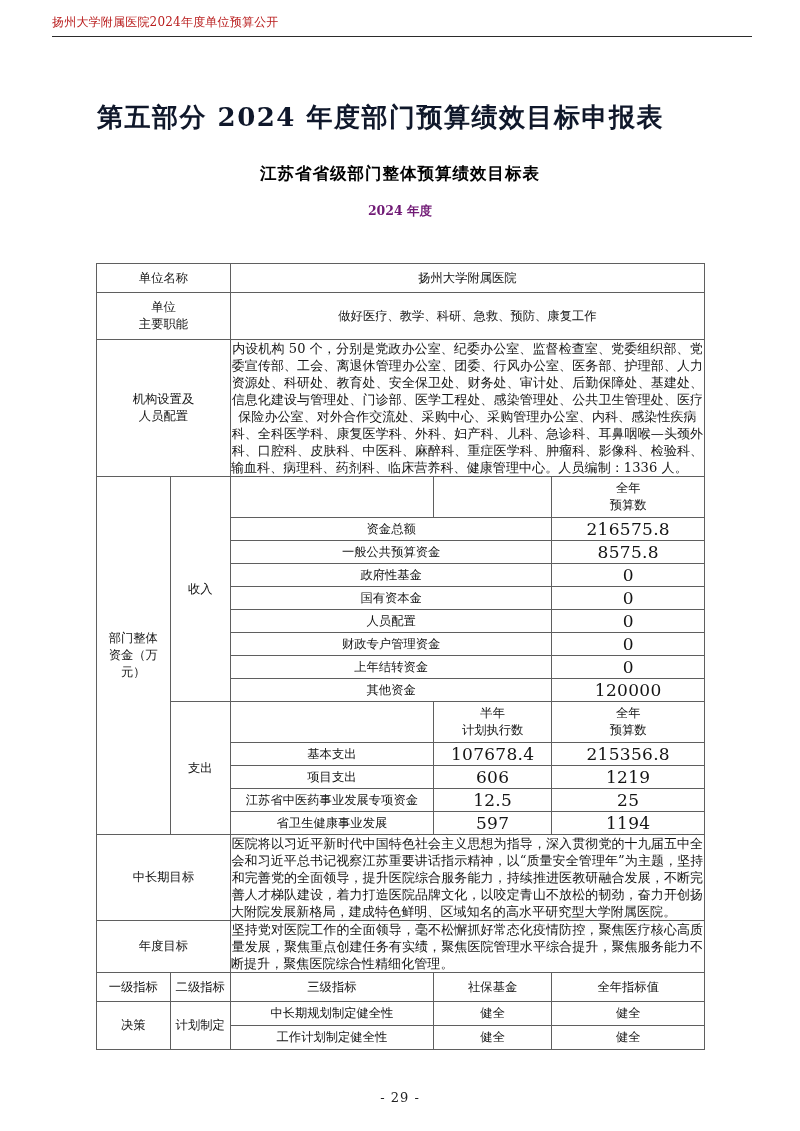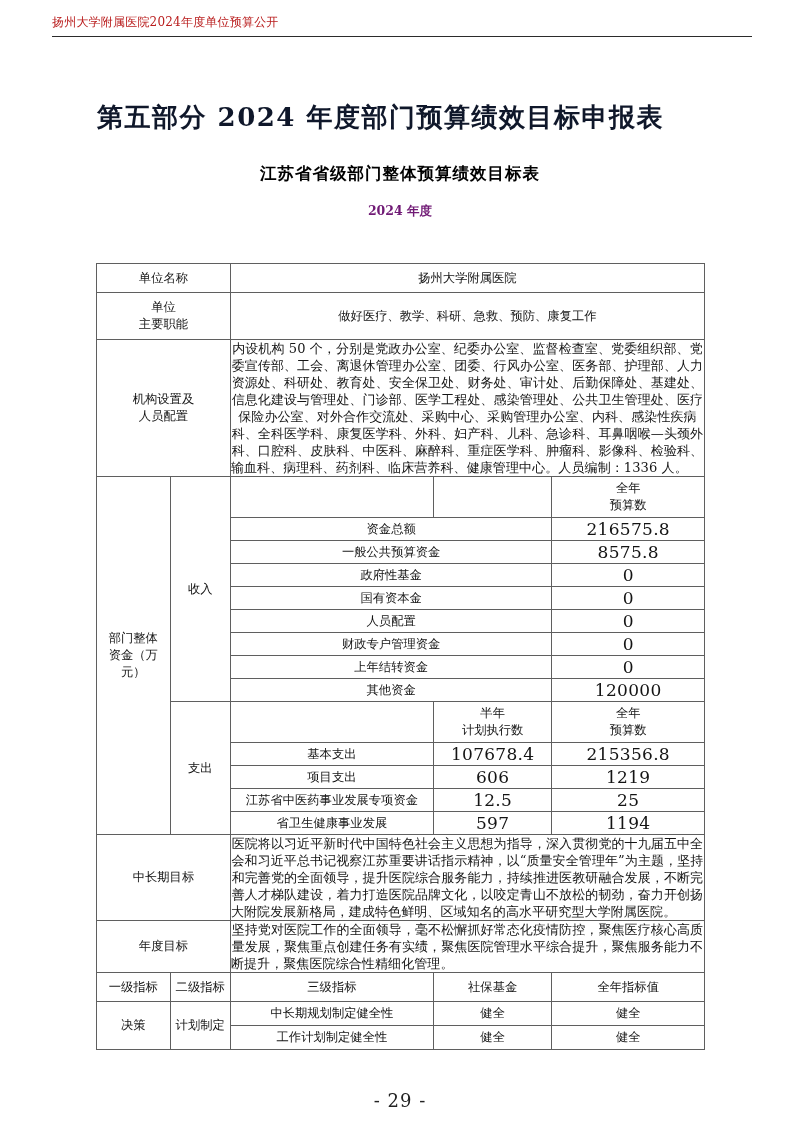--- a/index.html
+++ b/index.html
@@ -117,21 +117,21 @@
   }
   .two-line { line-height: 17px; }
 
   
   .page-num {
     position: absolute;
     left: 0;
     top: 1090px;
     width: 800px;
     text-align: center;
-    font-size: 18px;
+    font-size: 13px;
     color: #222;
     letter-spacing: 1px;
   }
 </style>
 </head>
 <body>
 
 <div class="page">
 
   <div class="run-head">扬州大学附属医院2024年度单位预算公开</div>

